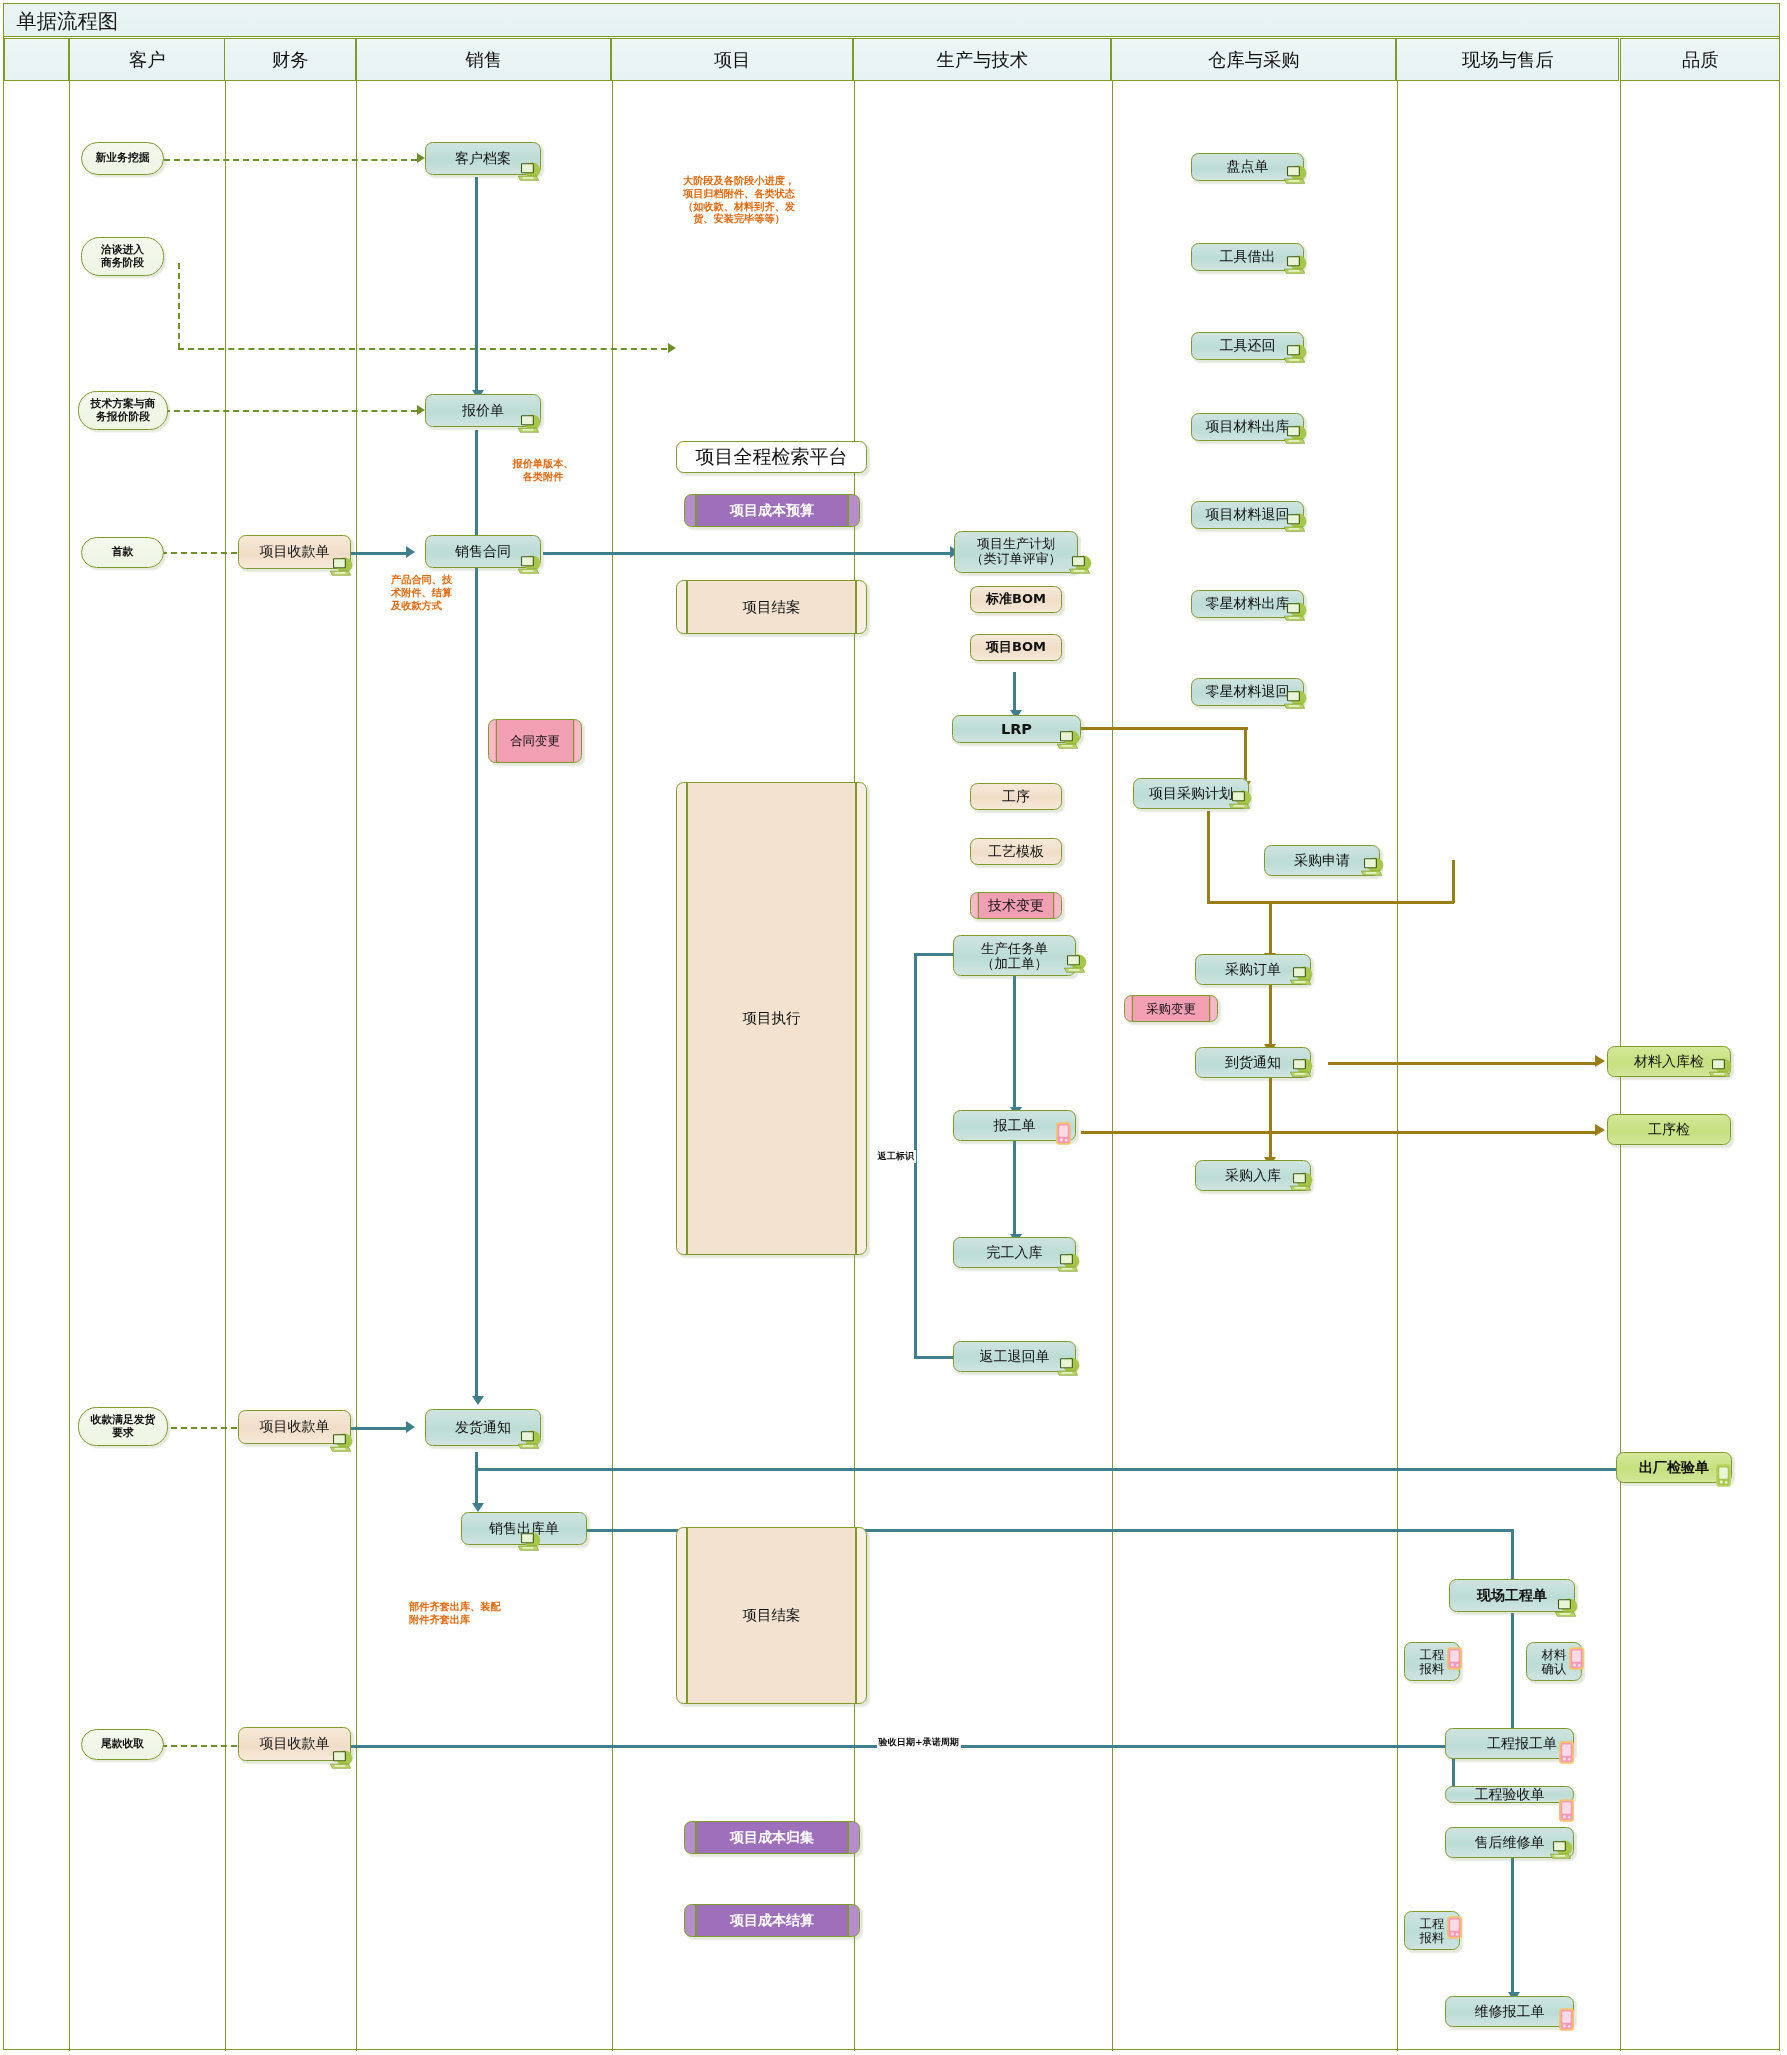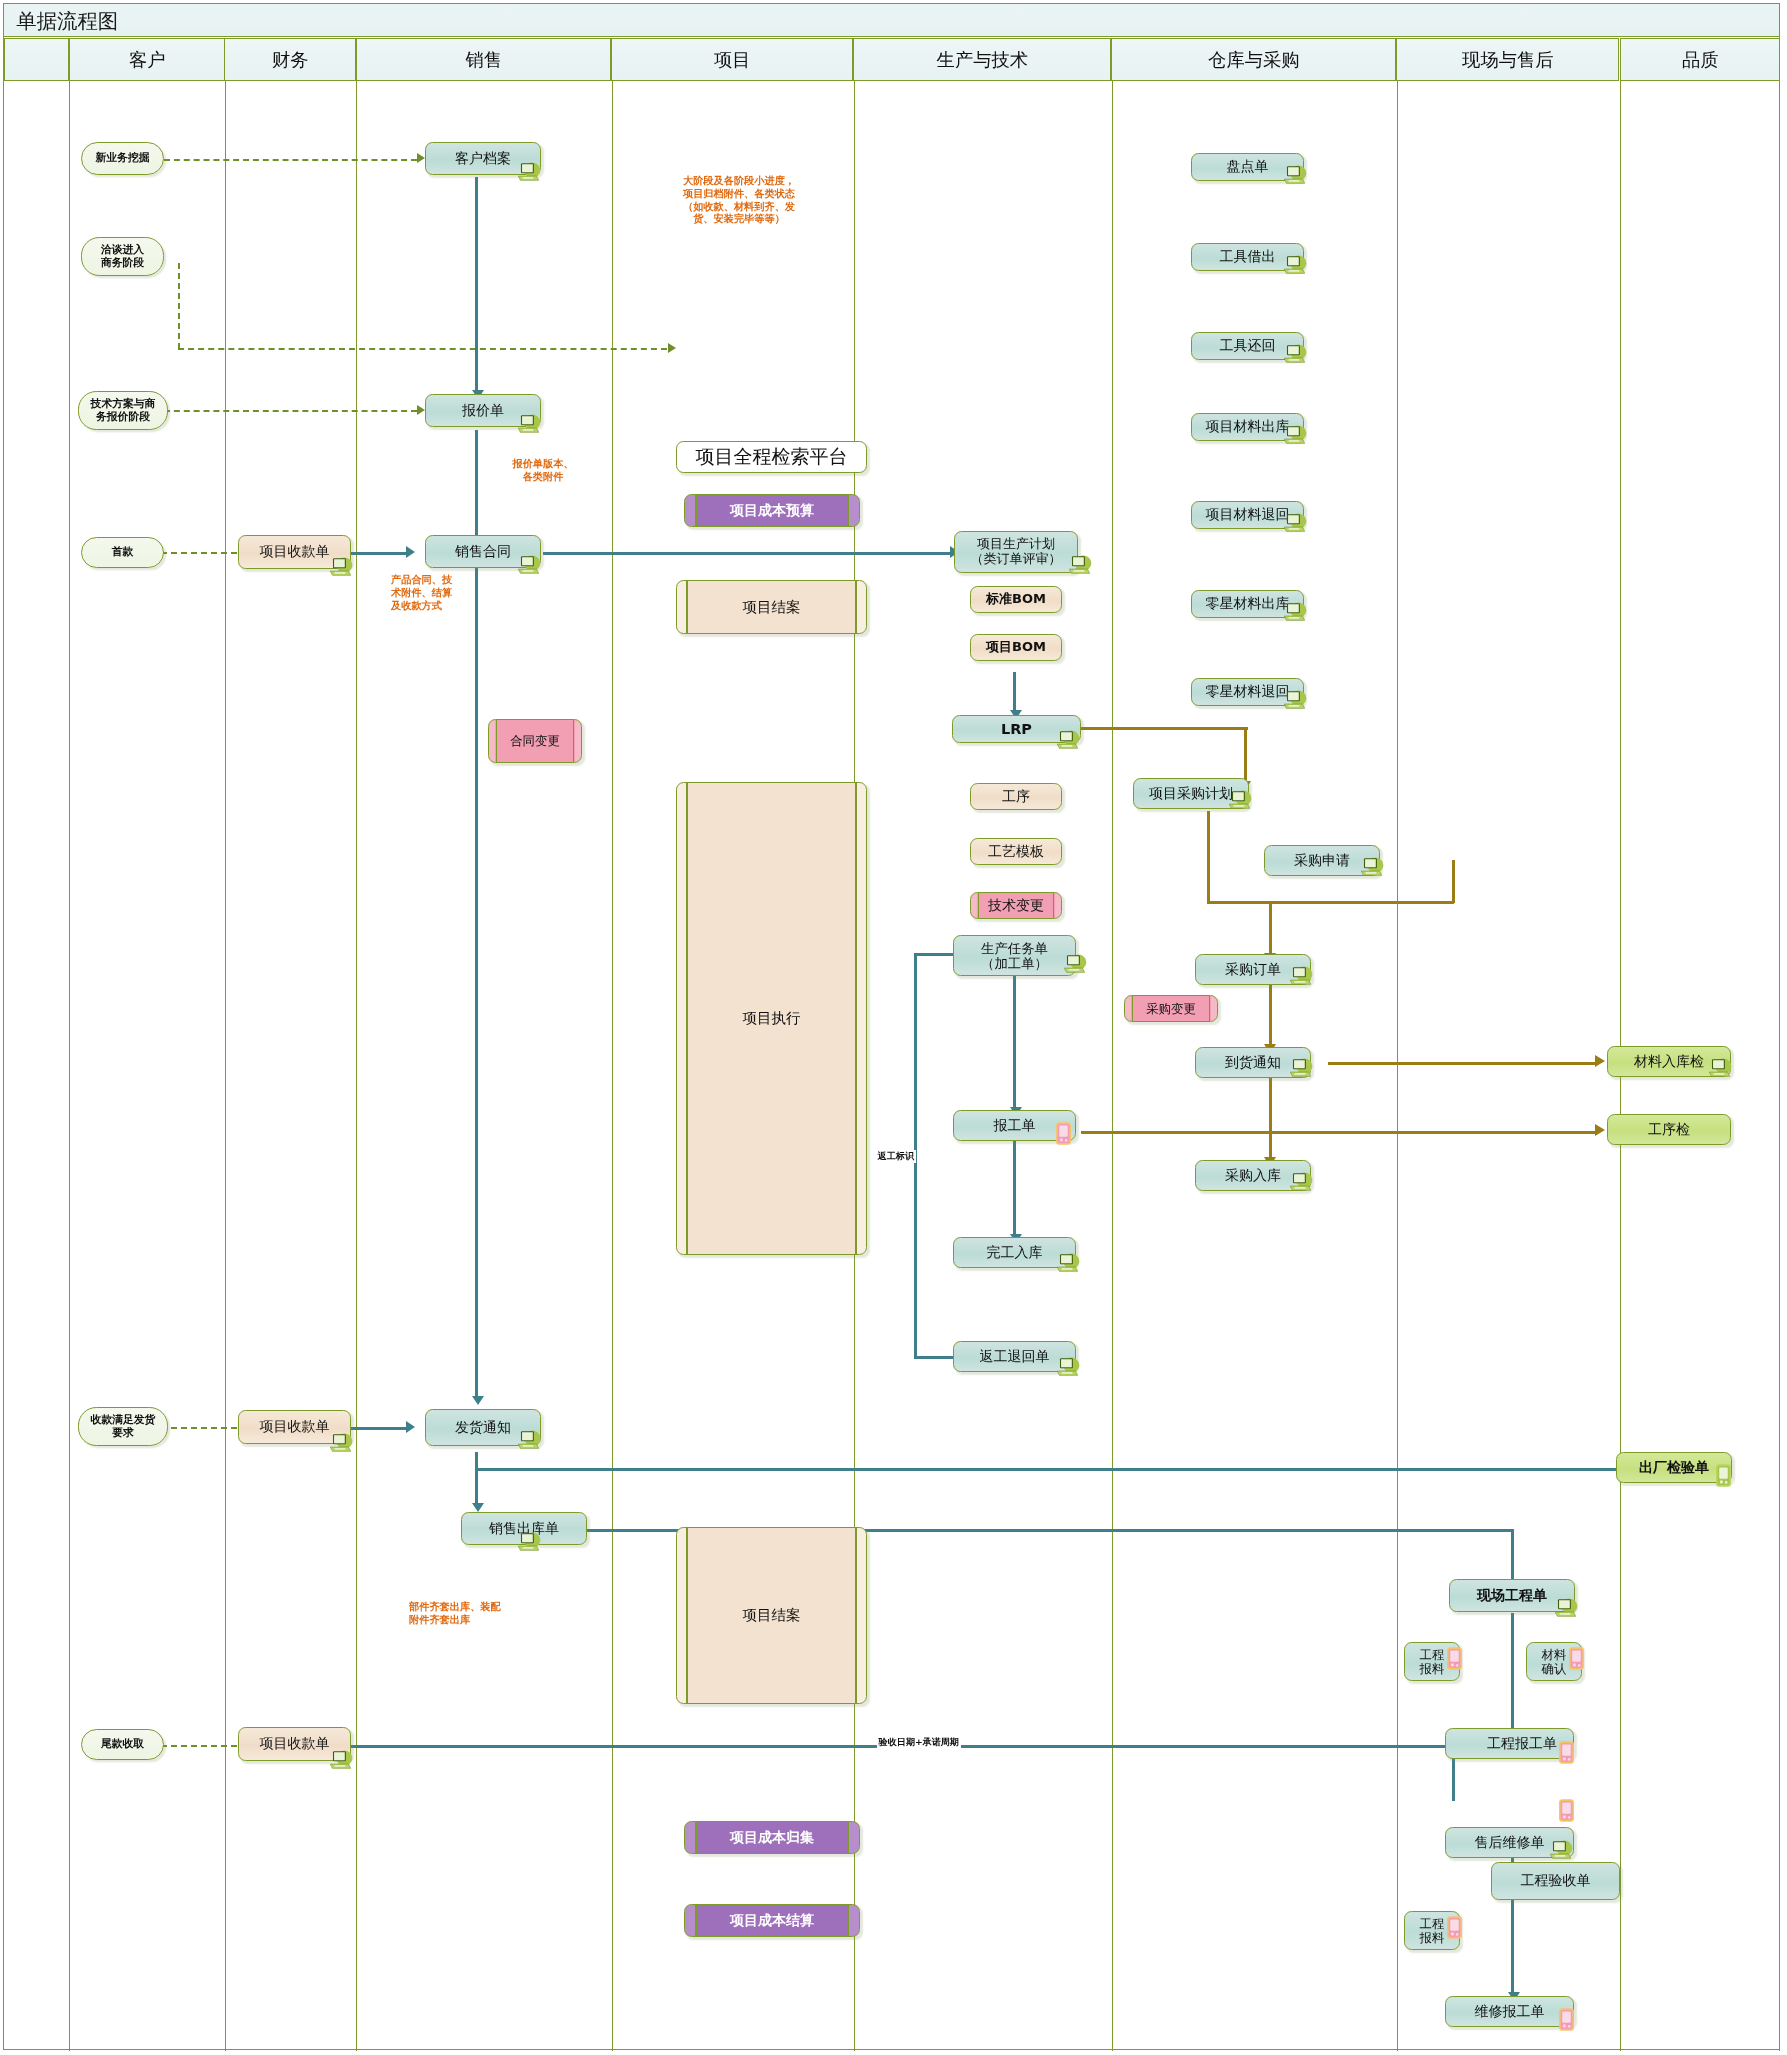--- a/index.html
+++ b/index.html
@@ -696,21 +696,21 @@
   <div class="glyph-ph" style="left:1558px;top:1740px;">
     <svg viewBox="0 0 32 46">
         <rect x="2" y="2" width="28" height="42" rx="6" fill="#f5c46a"></rect>
         <rect x="5" y="5" width="22" height="36" rx="4" fill="#f59ab6"></rect>
         <rect x="8" y="8" width="16" height="21" rx="2" fill="#f7dbe6"></rect>
         <circle cx="12" cy="35" r="3" fill="#f7dbe6"></circle>
         <circle cx="21" cy="36" r="2.5" fill="#f7dbe6"></circle>
       </svg>
   </div>
 
-  <div class="node n-teal" style="left:1445px;top:1862px;width:129px;height:38px;margin-left:46px;">
+  <div class="node n-teal" style="left:1445px;top:1786px;width:129px;height:17px;">
     <span>工程验收单</span>
   </div>
   <div class="glyph-ph" style="left:1558px;top:1798px;">
     <svg viewBox="0 0 32 46">
         <rect x="2" y="2" width="28" height="42" rx="6" fill="#f5c46a"></rect>
         <rect x="5" y="5" width="22" height="36" rx="4" fill="#f59ab6"></rect>
         <rect x="8" y="8" width="16" height="21" rx="2" fill="#f7dbe6"></rect>
         <circle cx="12" cy="35" r="3" fill="#f7dbe6"></circle>
         <circle cx="21" cy="36" r="2.5" fill="#f7dbe6"></circle>
       </svg>

